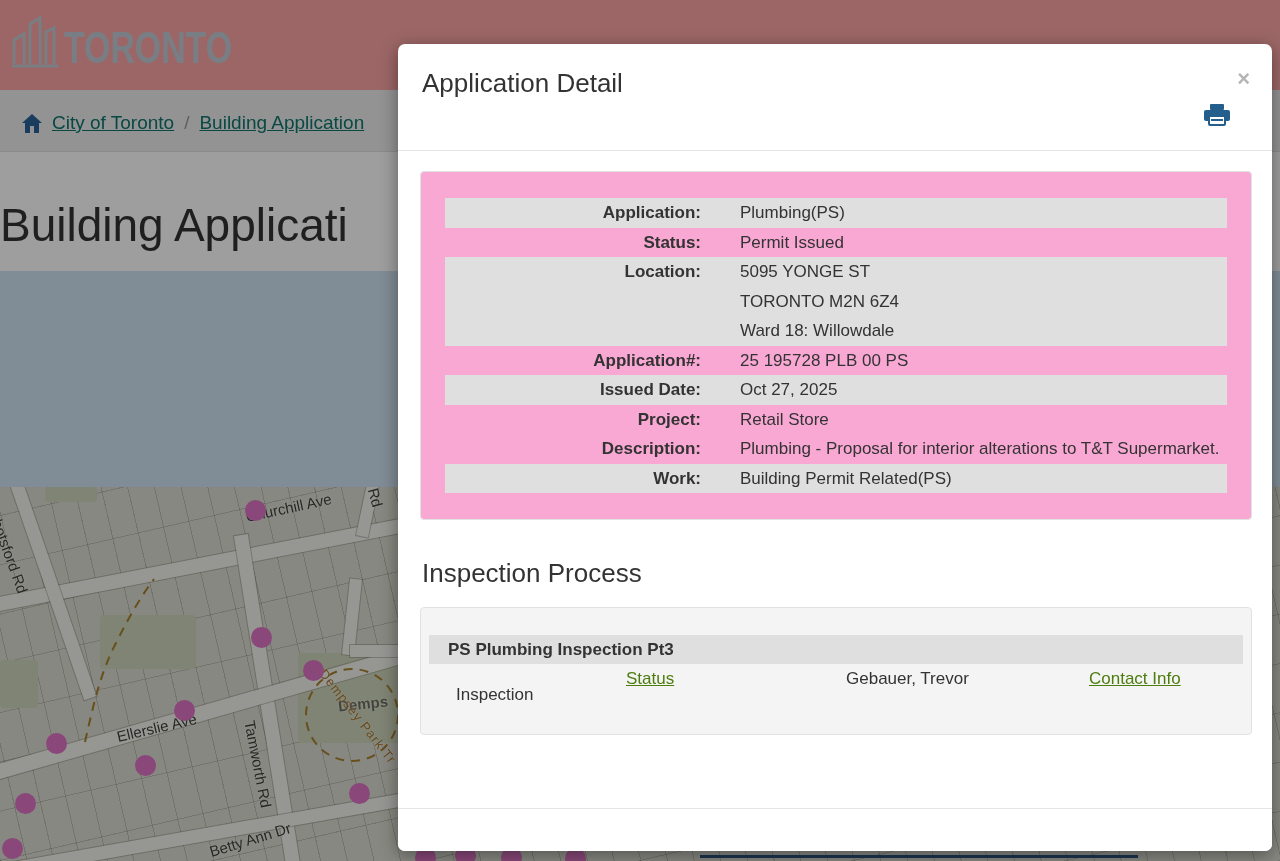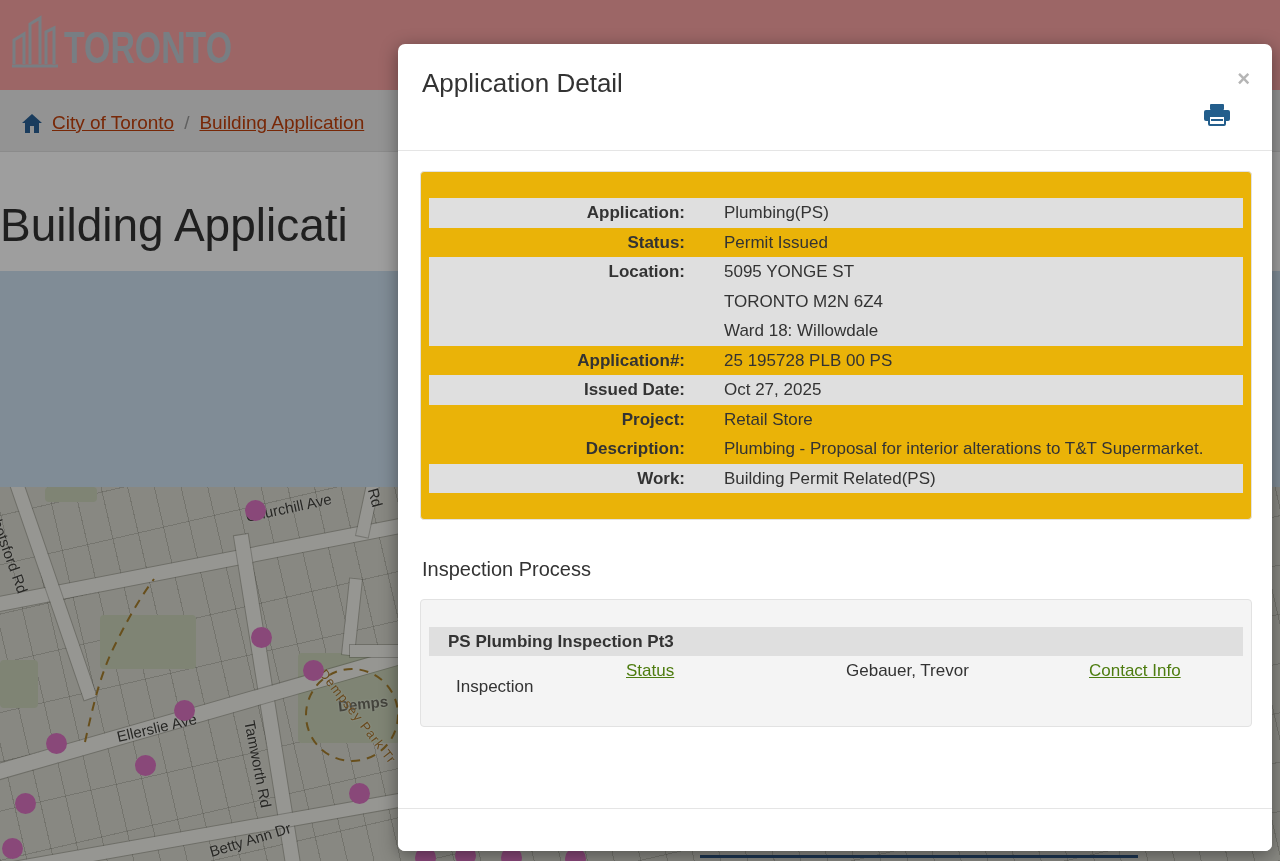--- a/index.html
+++ b/index.html
@@ -7,21 +7,21 @@
   body { font-family:"Liberation Sans", sans-serif; background:#fff; position:relative; }
 
   .page { position:absolute; inset:0; width:1280px; height:861px; overflow:hidden; }
 
   
   .site-header { position:absolute; left:0; top:0; width:1280px; height:90px; background:#fca5a5; }
   .logo { position:absolute; left:10px; top:14px; }
 
   .breadcrumb-bar { position:absolute; left:0; top:90px; width:1280px; height:62px; background:#ededed; border-bottom:1px solid #e0e0e0; }
   .breadcrumb { position:absolute; left:22px; top:22px; display:flex; align-items:center; gap:10px; font-size:19px; }
-  .breadcrumb a { color:#c2410c; }
+  .breadcrumb a { color:#0f766e; }
   .crumb-sep { color:#9a9a9a; }
   .home-icon svg { display:block; }
 
   .content-bg { position:absolute; left:0; top:152px; width:1280px; height:335px; background:#ffffff; }
   .page-title { position:absolute; left:0px; top:198px; font-size:46px; color:#333; font-weight:500; letter-spacing:0; white-space:nowrap; }
 
   .search-panel { position:absolute; left:0; top:271px; width:1280px; height:216px; background:#cfe2f2; }
   .form-row { position:absolute; display:flex; align-items:center; }
   .form-label { color:#2e6da4; font-weight:bold; font-size:19px; }
   .row-appnum { left:0; top:291px; }
@@ -73,27 +73,27 @@
 
   
   .modal { position:absolute; left:398px; top:44px; width:874px; height:807px; background:#fff; border-radius:7px;
            box-shadow:0 4px 18px rgba(0,0,0,.4); z-index:100; display:flex; flex-direction:column; }
   .modal-header { position:relative; height:107px; border-bottom:1px solid #e5e5e5; padding:24px 22px 0 24px; }
   .modal-title { font-size:26px; color:#333; font-weight:400; }
   .close-btn { position:absolute; right:22px; top:24px; font-size:22px; font-weight:bold; color:#b5b5b5; line-height:1; cursor:pointer; background:none; border:none; font-family:"Liberation Sans",sans-serif; }
   .print-btn { position:absolute; right:42px; top:60px; background:none; border:none; cursor:pointer; }
   .modal-body { flex:1; padding:20px 20px 0 22px; overflow:hidden; }
 
-  .detail-panel { background:#eab308; border:1px solid #e2e2e2; border-radius:4px; padding:26px 8px; }
+  .detail-panel { background:#f9a8d4; border:1px solid #e2e2e2; border-radius:4px; padding:26px 24px; }
   .drow { display:flex; line-height:29.5px; font-size:17px; color:#333; }
   .drow.shaded { background:#dfdfdf; }
   .dlabel { width:256px; text-align:right; font-weight:bold; flex:0 0 256px; }
   .dvalue { padding-left:39px; max-width:530px; }
 
-  .section-heading { font-size:20px; color:#333; font-weight:400; margin:38px 0 18px 2px; }
+  .section-heading { font-size:26px; color:#333; font-weight:400; margin:38px 0 18px 2px; }
 
   .insp-panel { background:#f4f4f4; border:1px solid #e2e2e2; border-radius:4px; padding:27px 8px 25px 8px; }
   .insp-header { background:#dfdfdf; font-weight:bold; font-size:17px; color:#333; line-height:29px; padding-left:19px; }
   .insp-row { display:grid; grid-template-columns:197px 220px 243px auto; font-size:17px; color:#333; line-height:29px; }
   .insp-row .c1 { padding-left:27px;margin-top:16px; }
   .insp-row a { color:#4d7c0f; text-decoration:underline; }
 
   .modal-footer { height:43px; border-top:1px solid #e5e5e5; border-radius:0 0 7px 7px; background:#fff; }
 </style>
 </head>

